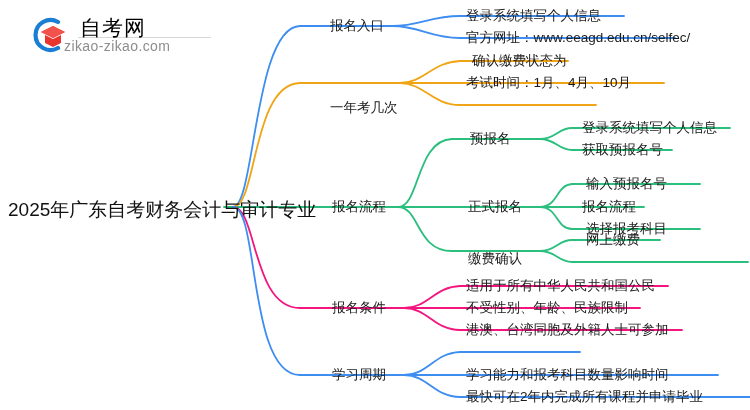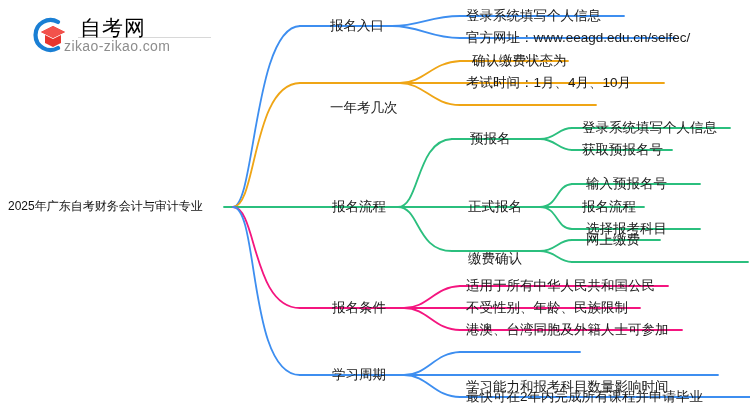--- a/index.html
+++ b/index.html
@@ -11,21 +11,21 @@
   #mindmap{position:absolute;left:0;top:0;width:750px;height:410px;}
   svg.links{position:absolute;left:0;top:0;width:750px;height:410px;pointer-events:none;}
 
   .logo{position:absolute;left:28px;top:12px;width:185px;height:46px;}
   .logo-mark{position:absolute;left:0;top:4px;width:44px;height:38px;}
   .logo-text{position:absolute;left:52px;top:2px;font-size:21px;color:#000000;letter-spacing:1px;font-weight:400;}
   .logo-sub{position:absolute;left:36px;top:26px;font-size:14px;color:#8d8d8d;letter-spacing:.4px;}
   .logo-rule{position:absolute;left:50px;top:25px;width:133px;height:1px;background:#d8d8d8;}
 
   .node{position:absolute;font-size:13.5px;color:#1b1b1b;white-space:nowrap;line-height:1;}
-  .node.root{font-size:12px;color:#111;font-weight:400;}
+  .node.root{font-size:19px;color:#111;font-weight:400;}
   .node.l1{font-size:13.5px;}
   .node.l2{font-size:13.5px;}
   .node.l3{font-size:13.5px;}
 </style>
 </head>
 <body>
 
 <div id="mindmap">
 
   <div class="logo">
@@ -140,16 +140,16 @@
   <div class="node l3" style="left:586px;top:177px;">输入预报名号</div>
   <div class="node l3" style="left:582px;top:200px;">报名流程</div>
   <div class="node l3" style="left:586px;top:222px;">选择报考科目</div>
 
   <div class="node l3" style="left:586px;top:233px;text-align:right;">网上缴费</div>
 
   <div class="node l2" style="left:466px;top:279px;">适用于所有中华人民共和国公民</div>
   <div class="node l2" style="left:466px;top:301px;">不受性别、年龄、民族限制</div>
   <div class="node l2" style="left:466px;top:323px;">港澳、台湾同胞及外籍人士可参加</div>
 
-  <div class="node l2" style="left:466px;top:380px;font-family:Liberation Serif, serif;">学习能力和报考科目数量影响时间</div>
+  <div class="node l2" style="left:466px;top:368px;font-family:Liberation Serif, serif;">学习能力和报考科目数量影响时间</div>
   <div class="node l2" style="left:466px;top:390px;">最快可在2年内完成所有课程并申请毕业</div>
 
 </div>
 
 </body></html>

